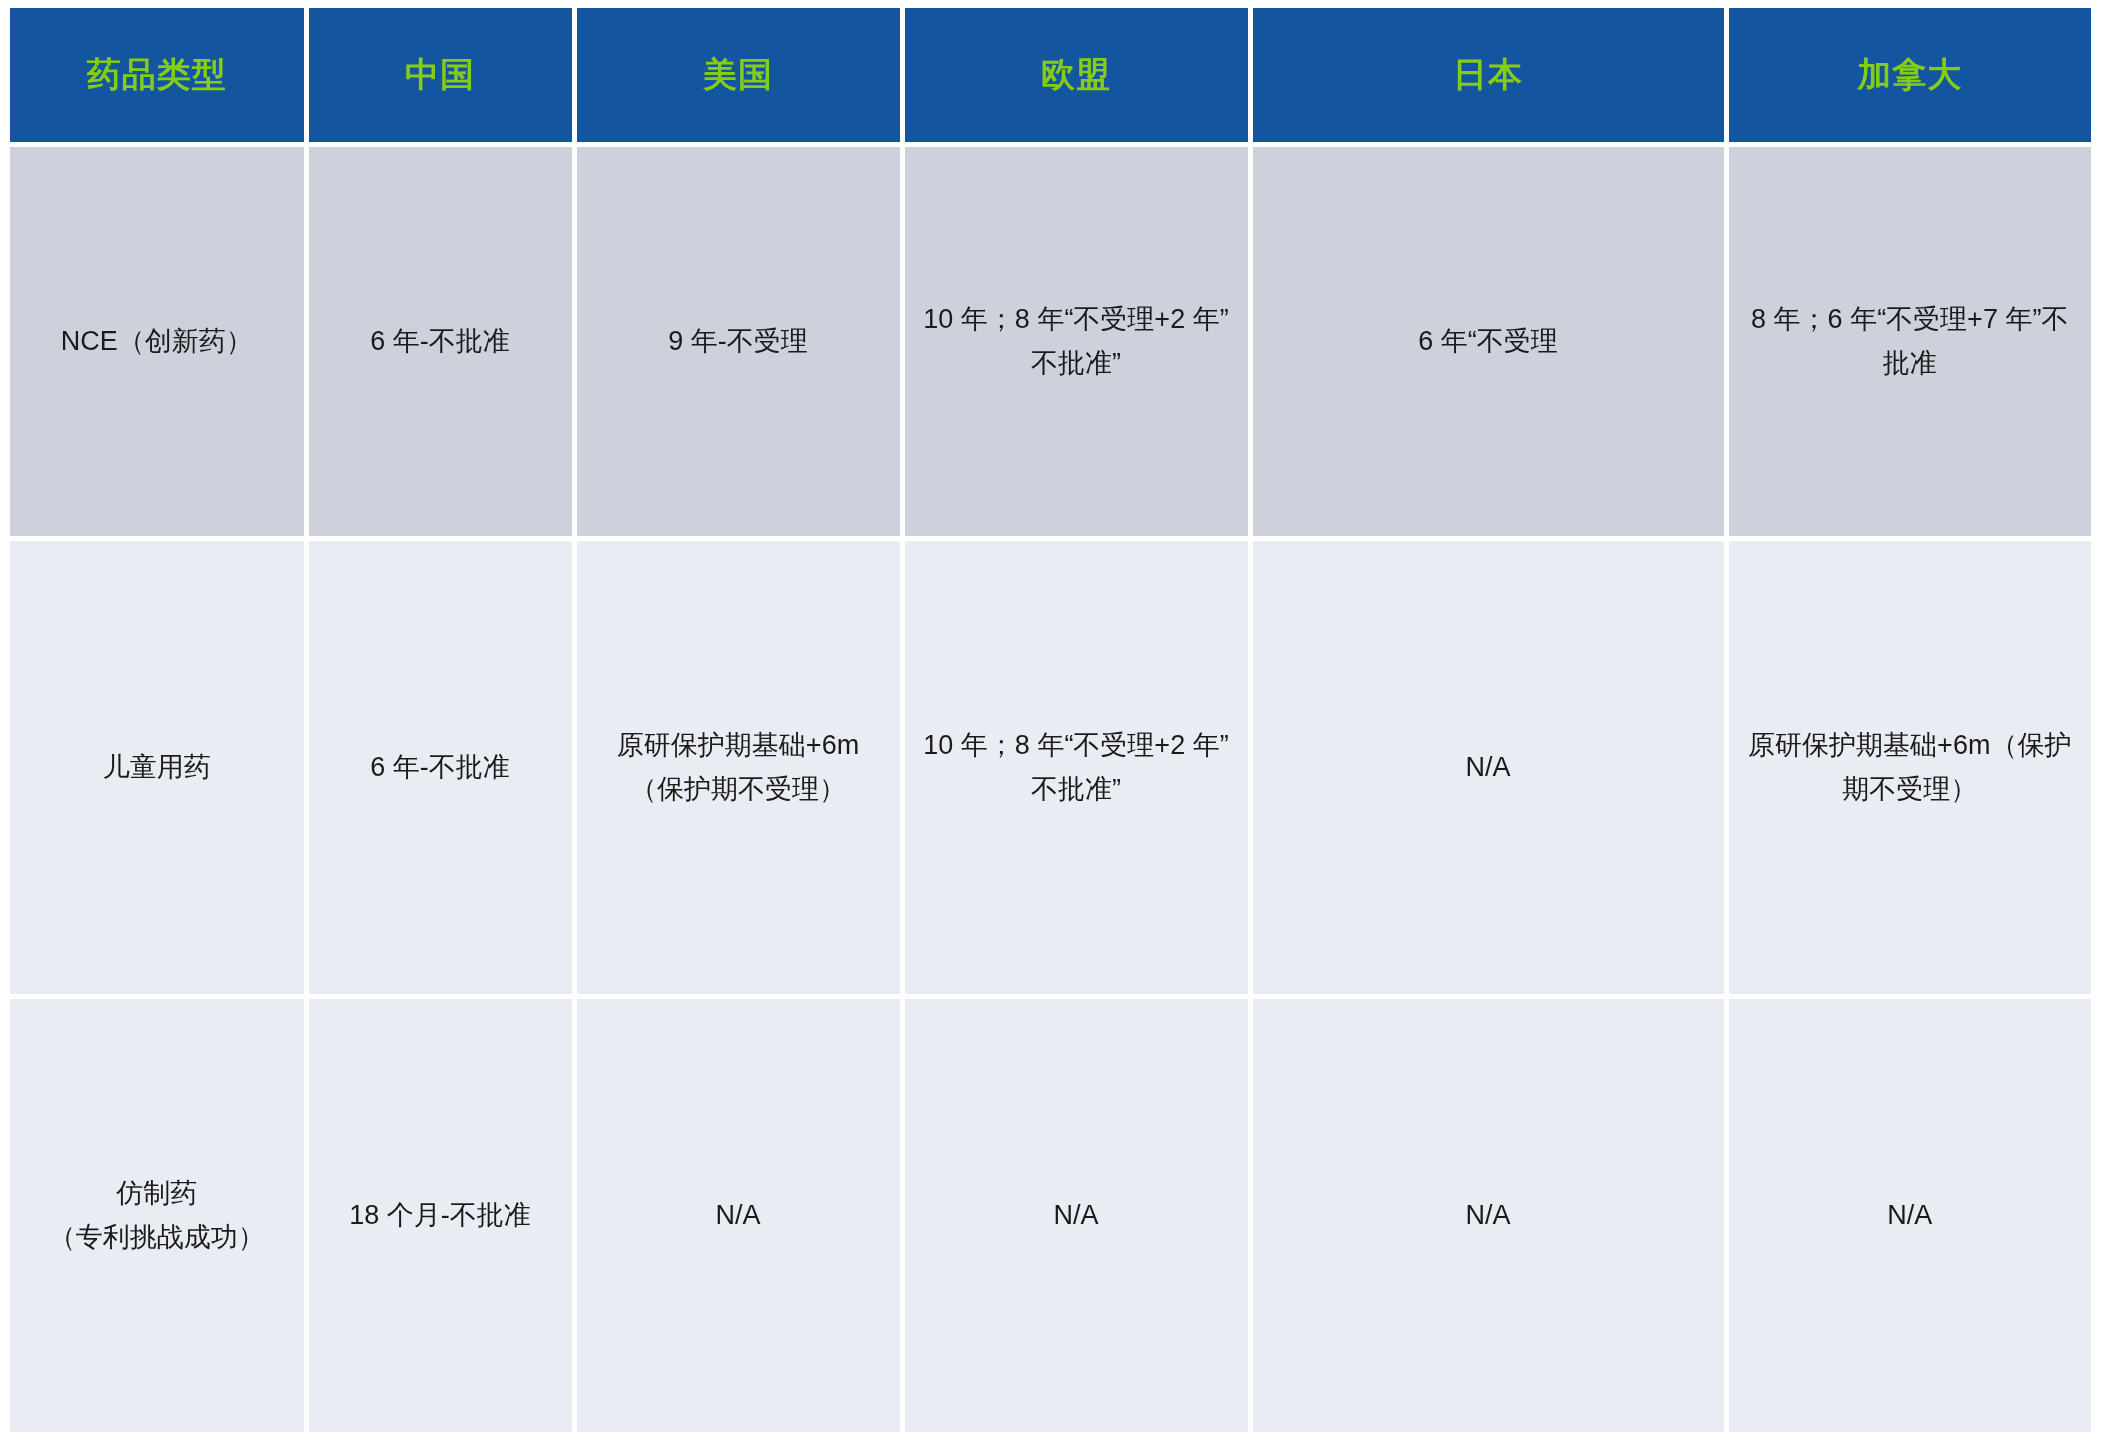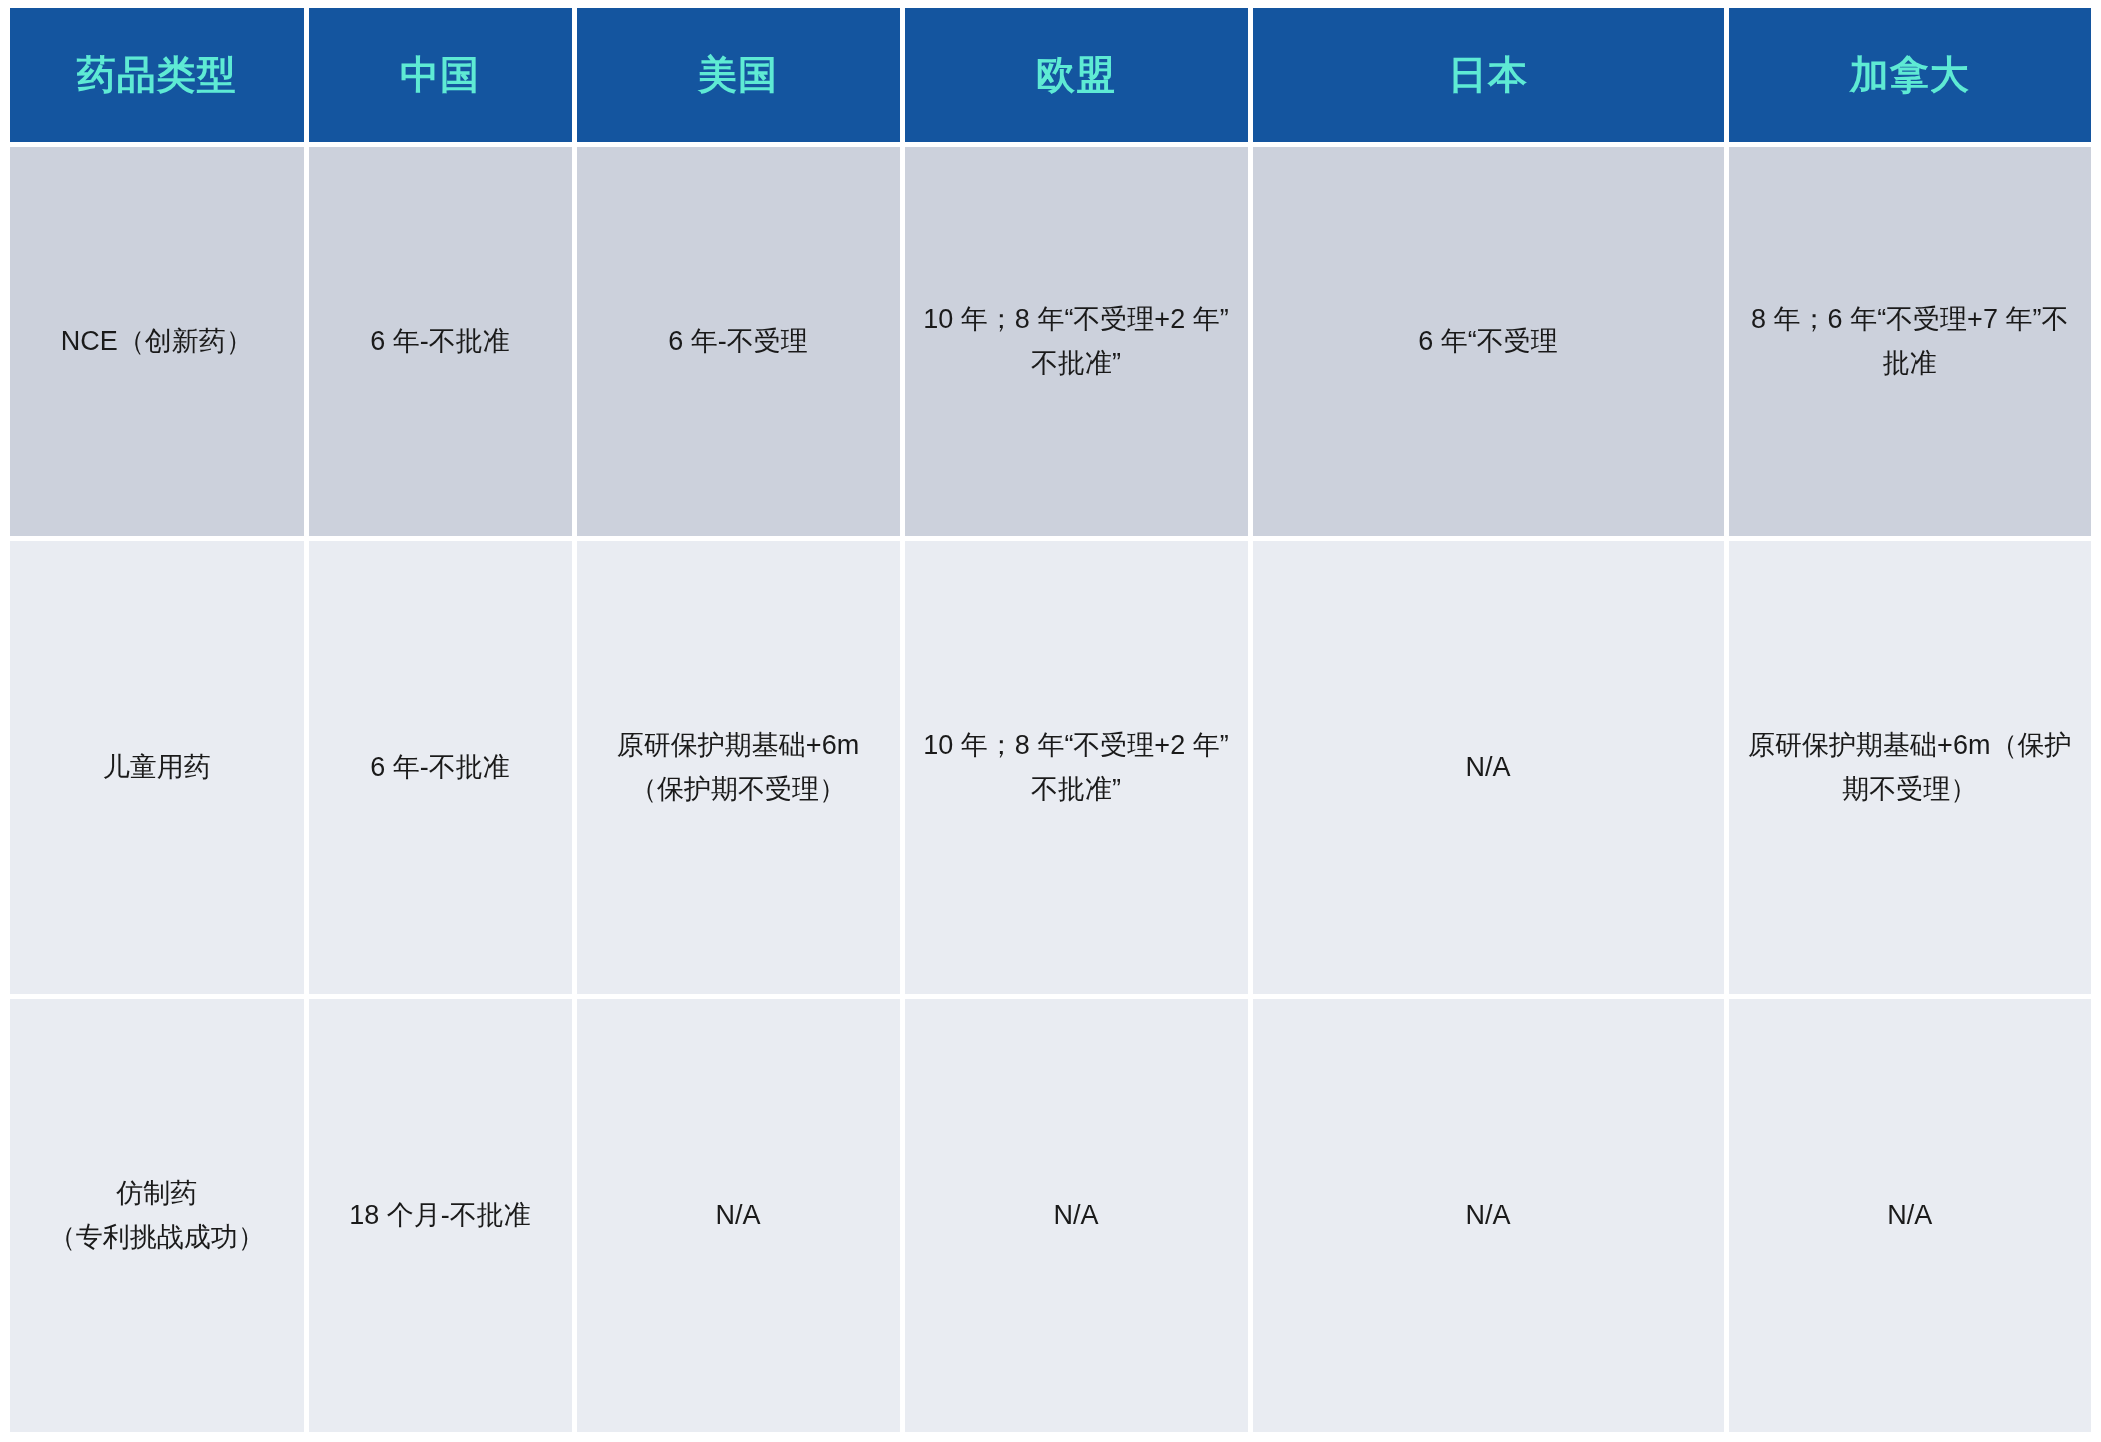--- a/index.html
+++ b/index.html
@@ -28,22 +28,22 @@
   }
   table.cmp col.c0 { width: 296px; }
   table.cmp col.c1 { width: 268px; }
   table.cmp col.c2 { width: 328px; }
   table.cmp col.c3 { width: 348px; }
   table.cmp col.c4 { width: 476px; }
   table.cmp col.c5 { width: 365px; }
 
   thead th {
     background: #14559f;
-    color: #5eead4;
-    font-size: 39px;
+    color: #84cc16;
+    font-size: 34px;
     font-weight: bold;
     text-align: center;
     vertical-align: middle;
     height: 132px;
     border-right: 5px solid #ffffff;
     border-bottom: 5px solid #ffffff;
     letter-spacing: 1px;
   }
   thead th:last-child { border-right: none; }
 
@@ -92,21 +92,21 @@
         <th>美国</th>
         <th>欧盟</th>
         <th>日本</th>
         <th>加拿大</th>
       </tr>
     </thead>
     <tbody>
       <tr class="shade-dark row-nce">
         <td>NCE（创新药）</td>
         <td>6 年-不批准</td>
-        <td>6 年-不受理</td>
+        <td>9 年-不受理</td>
         <td>10 年；8 年“不受理+2 年”不批准”</td>
         <td>6 年“不受理</td>
         <td>8 年；6 年“不受理+7 年”不批准</td>
       </tr>
       <tr class="shade-light row-child">
         <td>儿童用药</td>
         <td>6 年-不批准</td>
         <td>原研保护期基础+6m（保护期不受理）</td>
         <td>10 年；8 年“不受理+2 年”不批准”</td>
         <td>N/A</td>

